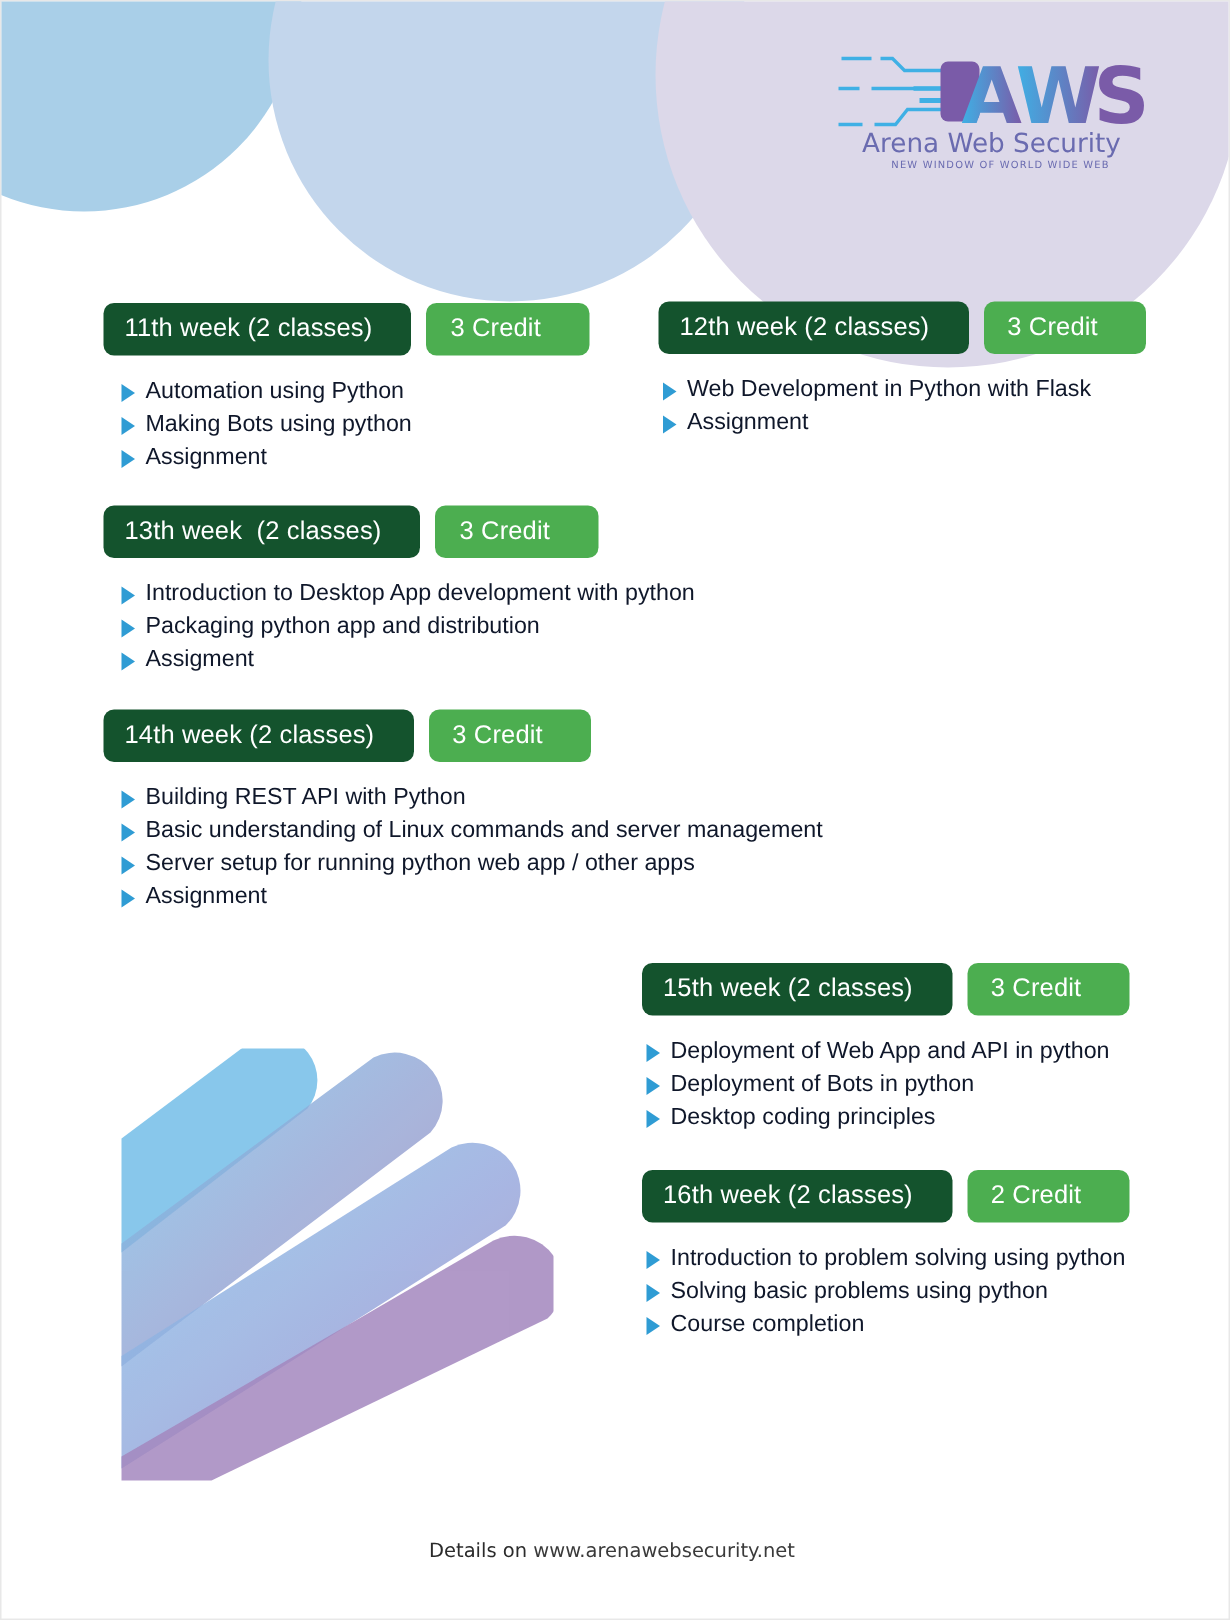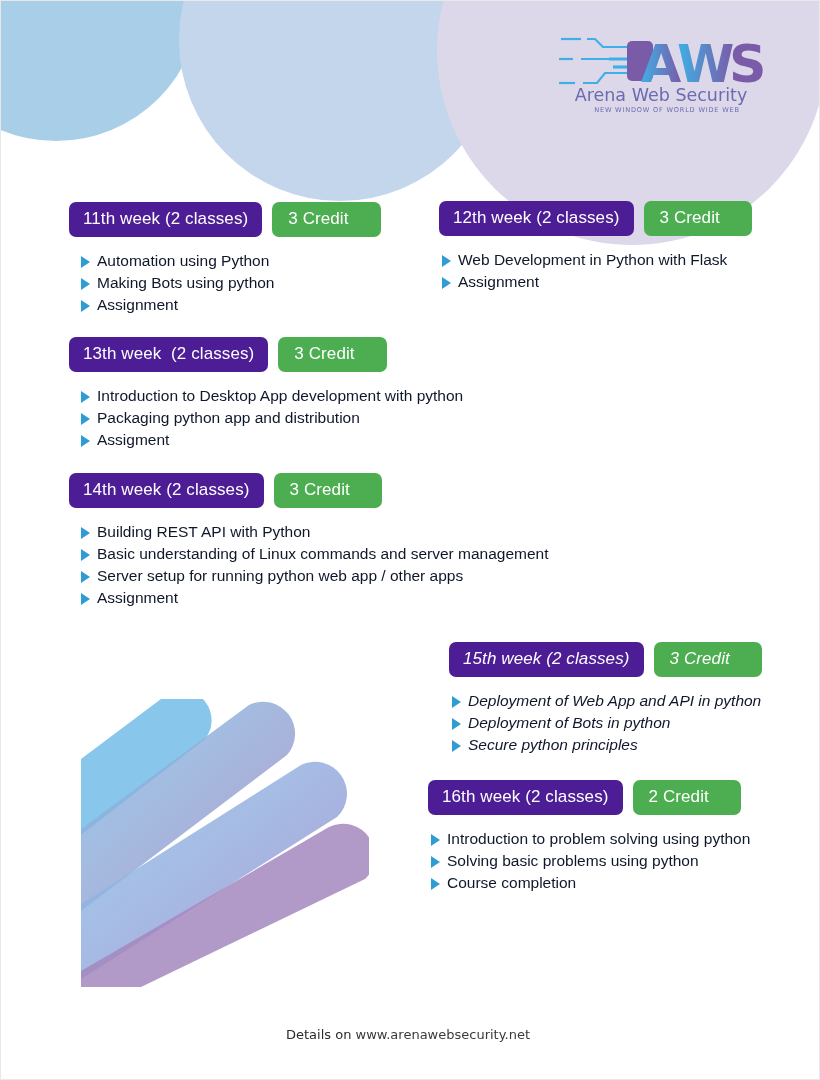--- a/index.html
+++ b/index.html
@@ -65,24 +65,24 @@
   
   .section {
     position: absolute;
   }
   .badge-row {
     display: flex;
     align-items: center;
     gap: 10px;
   }
   .week-badge {
-    background: #4c1d95;
+    background: #14532d;
     color: #ffffff;
     border-radius: 7px;
-    padding: 7px 14px 8px 14px;
+    padding: 7px 26px 8px 14px;
     font-size: 17px;
     line-height: 1.18;
     white-space: pre;
     letter-spacing: 0.1px;
   }
   .credit-badge {
     background: #4cae50;
     color: #ffffff;
     border-radius: 7px;
     padding: 7px 32px 8px 16px;
@@ -113,21 +113,21 @@
     border-bottom: 6px solid transparent;
     border-left: 9px solid #2f9cd4;
     margin: 5px 7px 0 0;
   }
 
   
   #section-w11 { left: 68px;  top: 201px; }
   #section-w12 { left: 438px; top: 200px; }
   #section-w13 { left: 68px;  top: 336px; }
   #section-w14 { left: 68px;  top: 472px; }
-  #section-w15 { left: 448px; top: 641px; font-style: italic; }
+  #section-w15 { left: 427px; top: 641px; }
   #section-w16 { left: 427px; top: 779px; }
 
   #section-w11 .topics,
   #section-w13 .topics,
   #section-w14 .topics { margin-left: 12px; }
   #section-w12 .topics,
   #section-w15 .topics,
   #section-w16 .topics { margin-left: 3px; }
 
   
@@ -309,21 +309,21 @@
       <li class="topic">
         <span class="arrow"></span>
         <span>Deployment of Web App and API in python</span>
       </li>
       <li class="topic">
         <span class="arrow"></span>
         <span>Deployment of Bots in python</span>
       </li>
       <li class="topic">
         <span class="arrow"></span>
-        <span>Secure python principles</span>
+        <span>Desktop coding principles</span>
       </li>
     </ul>
   </div>
 
   <div class="section" id="section-w16">
     <div class="badge-row">
       <div class="week-badge">16th week (2 classes)</div>
       <div class="credit-badge">2 Credit</div>
     </div>
     <ul class="topics">

